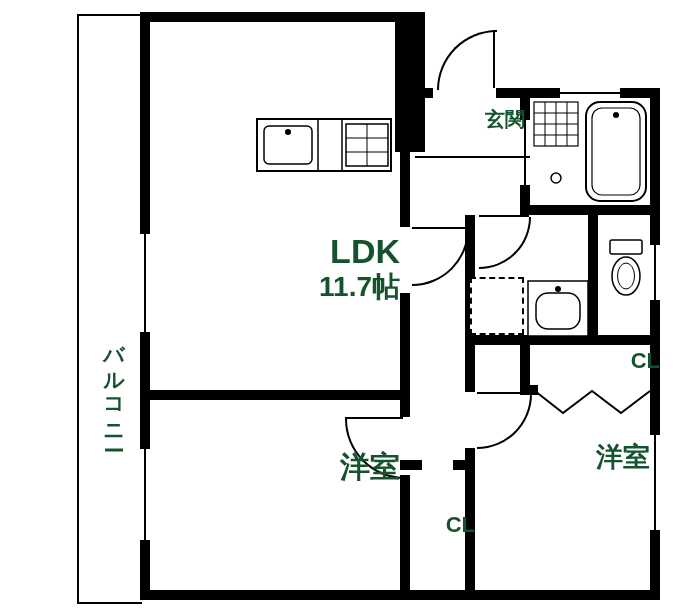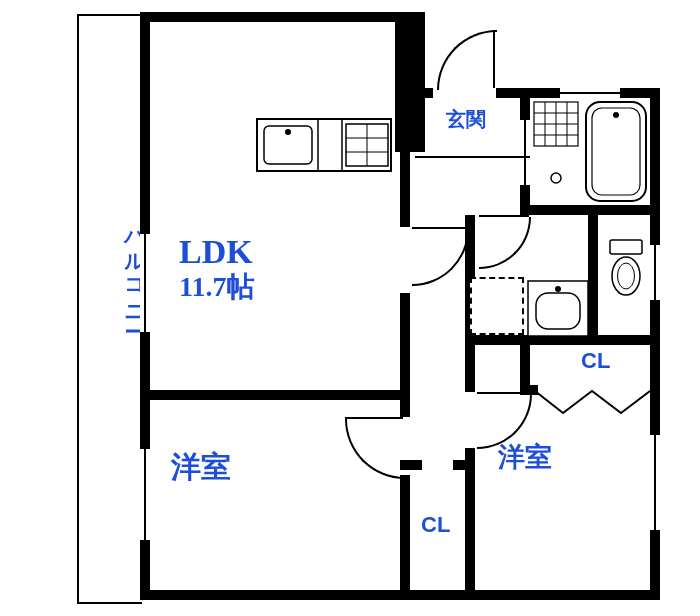--- a/index.html
+++ b/index.html
@@ -1,21 +1,21 @@
 <!DOCTYPE html>
 <html><head>
 <meta charset="utf-8">
 <style>
   html,body{margin:0;padding:0;background:#fff;}
   #plan{position:relative;width:700px;height:616px;background:#fff;overflow:hidden;
         font-family:"Liberation Sans","DejaVu Sans",sans-serif;color:#000;}
   .abs{position:absolute;}
   .w{position:absolute;background:#000;}            
   .thin{position:absolute;background:#000;}         
-  .label{position:absolute;font-weight:700;text-align:left;line-height:1.15;color:#1d4ed8;white-space:nowrap;padding-left:21px;}
+  .label{position:absolute;font-weight:700;text-align:right;line-height:1.15;color:#14532d;white-space:nowrap;}
   .vtext{writing-mode:vertical-rl;letter-spacing:3px;}
   .arc{position:absolute;border:0 solid #000;}
   .arc-br{border-right:2px solid #000;border-bottom:2px solid #000;border-radius:0 0 100% 0;}
   .arc-bl{border-left:2px solid #000;border-bottom:2px solid #000;border-radius:0 0 0 100%;}
   .arc-tl{border-top:2px solid #000;border-left:2px solid #000;border-radius:100% 0 0 0;}
   .vwin{position:absolute;background:#fff;border-top:2px solid #000;border-bottom:2px solid #000;}
   .vwin::after{content:"";position:absolute;left:4px;top:0;bottom:0;width:2px;background:#000;}
   .hwin{position:absolute;background:#fff;border-left:2px solid #000;border-right:2px solid #000;}
   .hwin::after{content:"";position:absolute;top:4px;left:0;right:0;height:2px;background:#000;}
   .dashed{position:absolute;border:2px dashed #000;background:#fff;}
@@ -130,21 +130,21 @@
   </svg>
 
   <svg style="left:527px;top:280px;" width="62" height="57" viewBox="0 0 62 57">
     <rect x="1" y="1" width="60" height="55" fill="#fff" stroke="#000" stroke-width="1.5"></rect>
     <rect x="9" y="13" width="44" height="36" rx="12" fill="none" stroke="#000" stroke-width="1.5"></rect>
     <circle cx="31" cy="9" r="3" fill="#000"></circle>
   </svg>
 
   <div class="dashed" style="left:470px;top:277px;width:50px;height:54px;"></div>
 
-  <div class="label" style="left:158px;top:232px;width:250px;font-size:34px;font-family:Liberation Serif, serif;">
+  <div class="label" style="left:150px;top:232px;width:250px;font-size:34px;">
     <div>LDK</div>
     <div style="font-size:28px;">11.7帖</div>
   </div>
 
   <div class="label" style="left:425px;top:108px;width:100px;font-size:20px;">玄関</div>
 
   <div class="label" style="left:150px;top:450px;width:250px;font-size:30px;">
     <div>洋室</div>
   </div>
 

